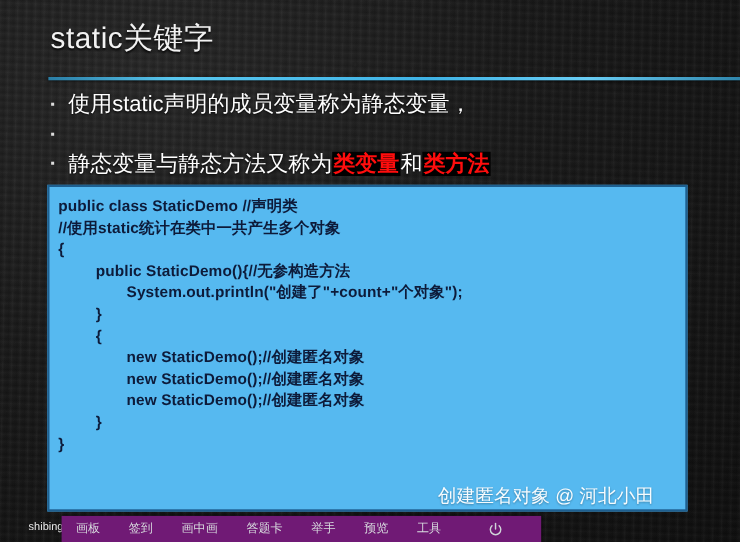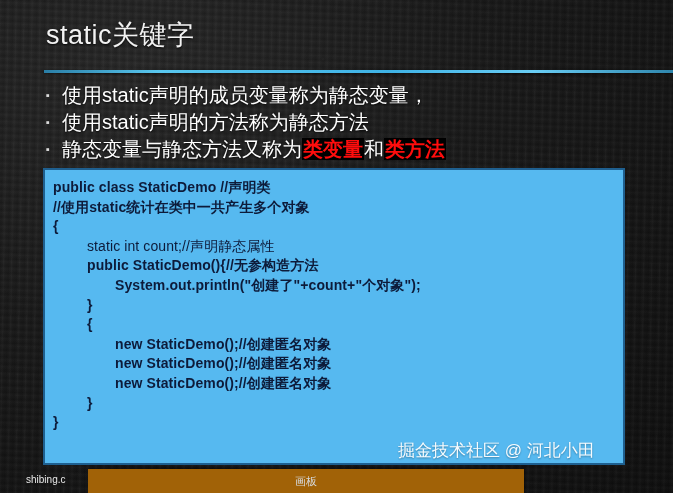--- a/index.html
+++ b/index.html
@@ -151,29 +151,28 @@
     color: #e8e8e8;
     font-size: 10px;
     line-height: 19px;
     white-space: nowrap;
     margin-left: 24px;
   }
 
   
   .toolbar {
     position: absolute;
-    left: 88px;
+    left: 56px;
     top: 469px;
     width: 436px;
     height: 24px;
-    background: #a16207;
+    background: #701a75;
     display: flex;
     align-items: center;
     box-shadow: 0 -1px 3px rgba(0,0,0,0.5);
-    flex-direction: column;
   }
   .toolbar-item {
     color: #d7dade;
     font-size: 11px;
     line-height: 24px;
     padding: 0 13px;
     white-space: nowrap;
     cursor: pointer;
   }
   .toolbar-spacer { flex: 1 1 auto; }
@@ -201,49 +200,47 @@
 
   <div class="bullets">
 
     <div class="bullet-row">
       <span class="bullet-mark">▪</span>
       <span class="bullet-text">使用static声明的成员变量称为静态变量，</span>
     </div>
 
     <div class="bullet-row">
       <span class="bullet-mark">▪</span>
-      <span class="bullet-text">使用static声明的方法称为静态方法</span>
     </div>
 
     <div class="bullet-row">
       <span class="bullet-mark">▪</span>
       <span class="bullet-text"><span>静态变量与静态方法又称为</span><span class="hl-red">类变量</span><span>和</span><span class="hl-red">类方法</span></span>
     </div>
 
   </div>
 
   <div class="code-block">
     <div class="code-inner">
         <div class="code-line"><span>public class StaticDemo //声明类</span></div>
         <div class="code-line"><span>//使用static统计在类中一共产生多个对象</span></div>
         <div class="code-line"><span>{</span></div>
-        <div class="code-line plain"><span class="ind1">static int count;//声明静态属性</span></div>
         <div class="code-line"><span class="ind1">public StaticDemo(){//无参构造方法</span></div>
         <div class="code-line"><span class="ind2">System.out.println("创建了"+count+"个对象");</span></div>
         <div class="code-line"><span class="ind1">}</span></div>
         <div class="code-line"><span class="ind1">{</span></div>
         <div class="code-line"><span class="ind2">new StaticDemo();//创建匿名对象</span></div>
         <div class="code-line"><span class="ind2">new StaticDemo();//创建匿名对象</span></div>
         <div class="code-line"><span class="ind2">new StaticDemo();//创建匿名对象</span></div>
         <div class="code-line"><span class="ind1">}</span></div>
         <div class="code-line"><span>}</span></div>
       </div>
   </div>
 
-  <div class="watermark">掘金技术社区 @ 河北小田</div>
+  <div class="watermark">创建匿名对象 @ 河北小田</div>
   <div class="corner-text">shibing.c</div>
 
   <div class="toolbar">
     <div class="toolbar-item">画板</div>
     <div class="toolbar-item">签到</div>
     <div class="toolbar-item">画中画</div>
     <div class="toolbar-item">答题卡</div>
     <div class="toolbar-item">举手</div>
     <div class="toolbar-item">预览</div>
     <div class="toolbar-item">工具</div>

